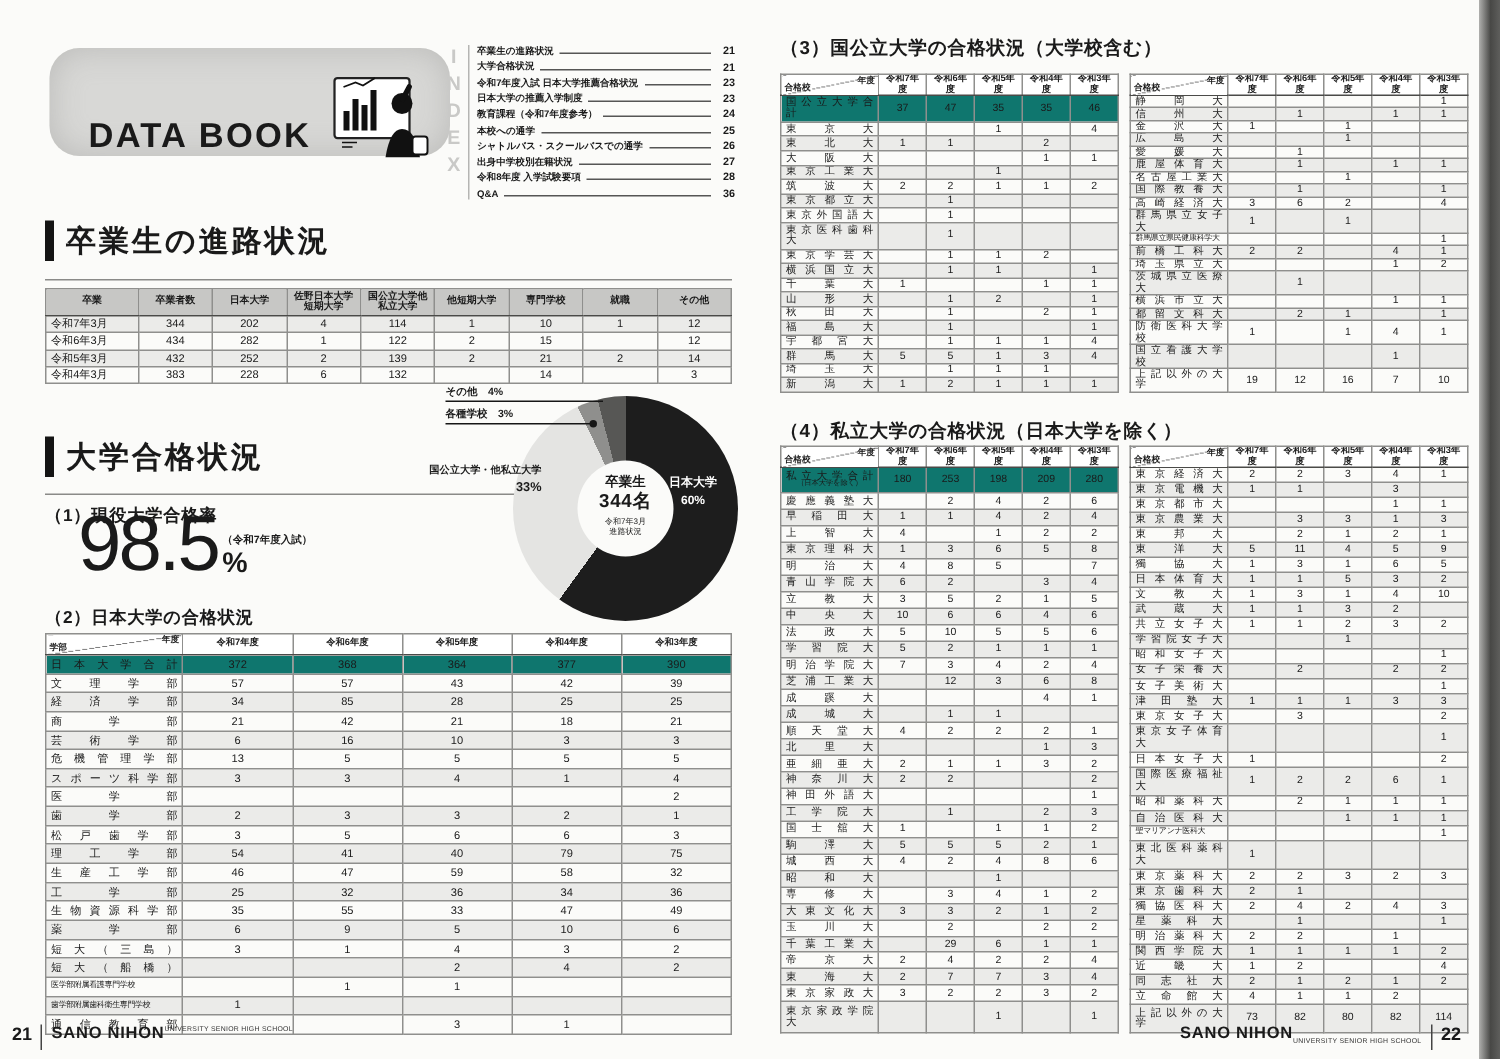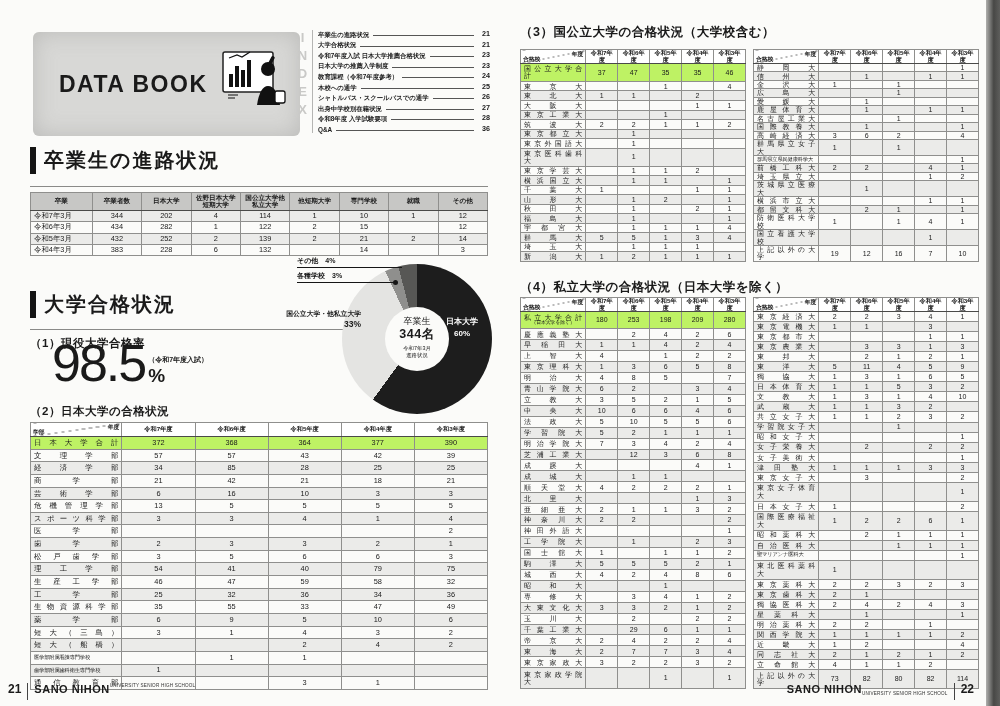--- a/index.html
+++ b/index.html
@@ -1,22 +1,22 @@
 <!DOCTYPE html>
 <html><head>
 <meta charset="utf-8">
 <style>
   *{box-sizing:border-box;margin:0;padding:0}
   body{position:relative;width:1000px;height:706px;background:#fbfbf9;overflow:hidden;
        font-family:"Liberation Sans","DejaVu Sans",sans-serif;color:#1a1a1a}
   .page{position:absolute;left:0;top:0;width:1000px;height:706px}
 
   
-  .databook{position:absolute;left:33px;top:32px;width:267px;height:104px;background:#d8d8d6;
-            border-radius:6px;display:flex;align-items:center;box-shadow:inset 0 0 22px rgba(150,150,148,.45)}
+  .databook{position:absolute;left:33px;top:32px;width:267px;height:72px;background:#d8d8d6;
+            border-radius:20px;display:flex;align-items:flex-end;box-shadow:inset 0 0 22px rgba(150,150,148,.45)}
   .db-title{font-size:23px;font-weight:900;letter-spacing:1.5px;margin-left:26px}
   .db-ill{position:absolute;right:12px;top:15px}
 
   
   .index{position:absolute;left:296px;top:30px;width:194px;height:103px;display:flex}
   .index-vert{writing-mode:vertical-rl;text-orientation:upright;font-size:13px;font-weight:900;
               color:#c9c9c7;letter-spacing:3px;line-height:1;margin-right:3px}
   .index-list{flex:1;border-left:1px solid #b5b5b3;padding-left:5px;display:flex;flex-direction:column;justify-content:space-between}
   .idx-item{display:flex;align-items:flex-end;font-size:6.4px;font-weight:700;line-height:1.15}
   .idx-leader{flex:1;border-bottom:1px solid #555;margin:0 3px 2px 4px}
@@ -46,40 +46,40 @@
   .donut::after{content:'';position:absolute;inset:43px;border-radius:50%;background:#fbfbf9}
   .leader{position:absolute;border-bottom:1px solid #161616;display:flex;align-items:flex-end}
   .leader span{font-size:7px;font-weight:800;padding-bottom:1px;white-space:nowrap}
   .l1{left:12px;top:0;width:105px}
   .l2{left:12px;top:15px;width:99px}
   .l2::after{content:'';position:absolute;right:-2px;bottom:-3px;width:5px;height:5px;border-radius:50%;background:#161616}
   .d-kok{position:absolute;left:0;top:53px;width:76px;text-align:right;font-size:6.8px;font-weight:700;line-height:1.4}
   .d-kok .pct{font-size:8.5px;font-weight:800}
   .d-nihon{position:absolute;right:7px;top:60px;width:52px;text-align:center;color:#fff;font-size:8px;font-weight:800;line-height:1.5}
   .d-center{position:absolute;left:102px;top:60px;width:60px;text-align:center;line-height:1.25}
-  .d-center .c1{font-size:9px;font-weight:400}
+  .d-center .c1{font-size:9px;font-weight:700}
   .d-center .c2{font-size:12.5px;font-weight:900;letter-spacing:.5px}
   .d-center .c3{font-size:5.4px;margin-top:2px}
   .d-center .c4{font-size:5.4px}
 
   
   .tbl-host{position:absolute}
   .dt{width:100%;height:100%;border-collapse:collapse;table-layout:fixed;border:1.5px solid #3a3a38}
   .dt col.c0{width:var(--lblw,28%)}
   .dt th,.dt td{border:1px solid #8f8f8d;line-height:1.05;overflow:hidden;padding:0 2px}
   .dt th{font-size:6.2px;font-weight:700;text-align:center;height:14px;background:#fff;border-bottom:1.3px solid #4a4a48}
   .t1 .dt th{background:#c7c7c5;font-size:6.6px;height:18px}
   .dt td{font-size:7px;text-align:center}
   .t1 .dt td,.t2 .dt td{font-size:7.4px}
   .dt td.lbl{text-align:left;padding:0 3px}
   .lbl .l1x{display:block}
   .lbl .j{text-align:justify;text-align-last:justify}
   .lbl .sm{font-size:5.3px;letter-spacing:-.2px}
   .lbl2{display:block;font-size:4.8px;text-align:center;line-height:1}
-  .dt tr.total{background:#bef264}
+  .dt tr.total{background:#0f766e}
   .z-odd tbody tr:nth-child(odd):not(.total){background:#ebebe9}
   .z-even tbody tr:nth-child(even){background:#ebebe9}
   th.corner{position:relative;background-image:linear-gradient(to bottom right,transparent 49.2%,#777 49.2%,#777 51%,transparent 51%)}
   .c-top{position:absolute;top:1px;right:2px;font-size:5.8px}
   .c-bot{position:absolute;bottom:1px;left:2px;font-size:5.8px}
   .t1{left:30px;top:192px;width:458px;height:64px}
   .t2{left:30px;top:422px;width:458px;height:268px}
   .t3a{left:520px;top:49px;width:226px;height:213px}
   .t3b{left:753px;top:49px;width:226px;height:213px}
   .t4a{left:520px;top:297px;width:226px;height:392px}

